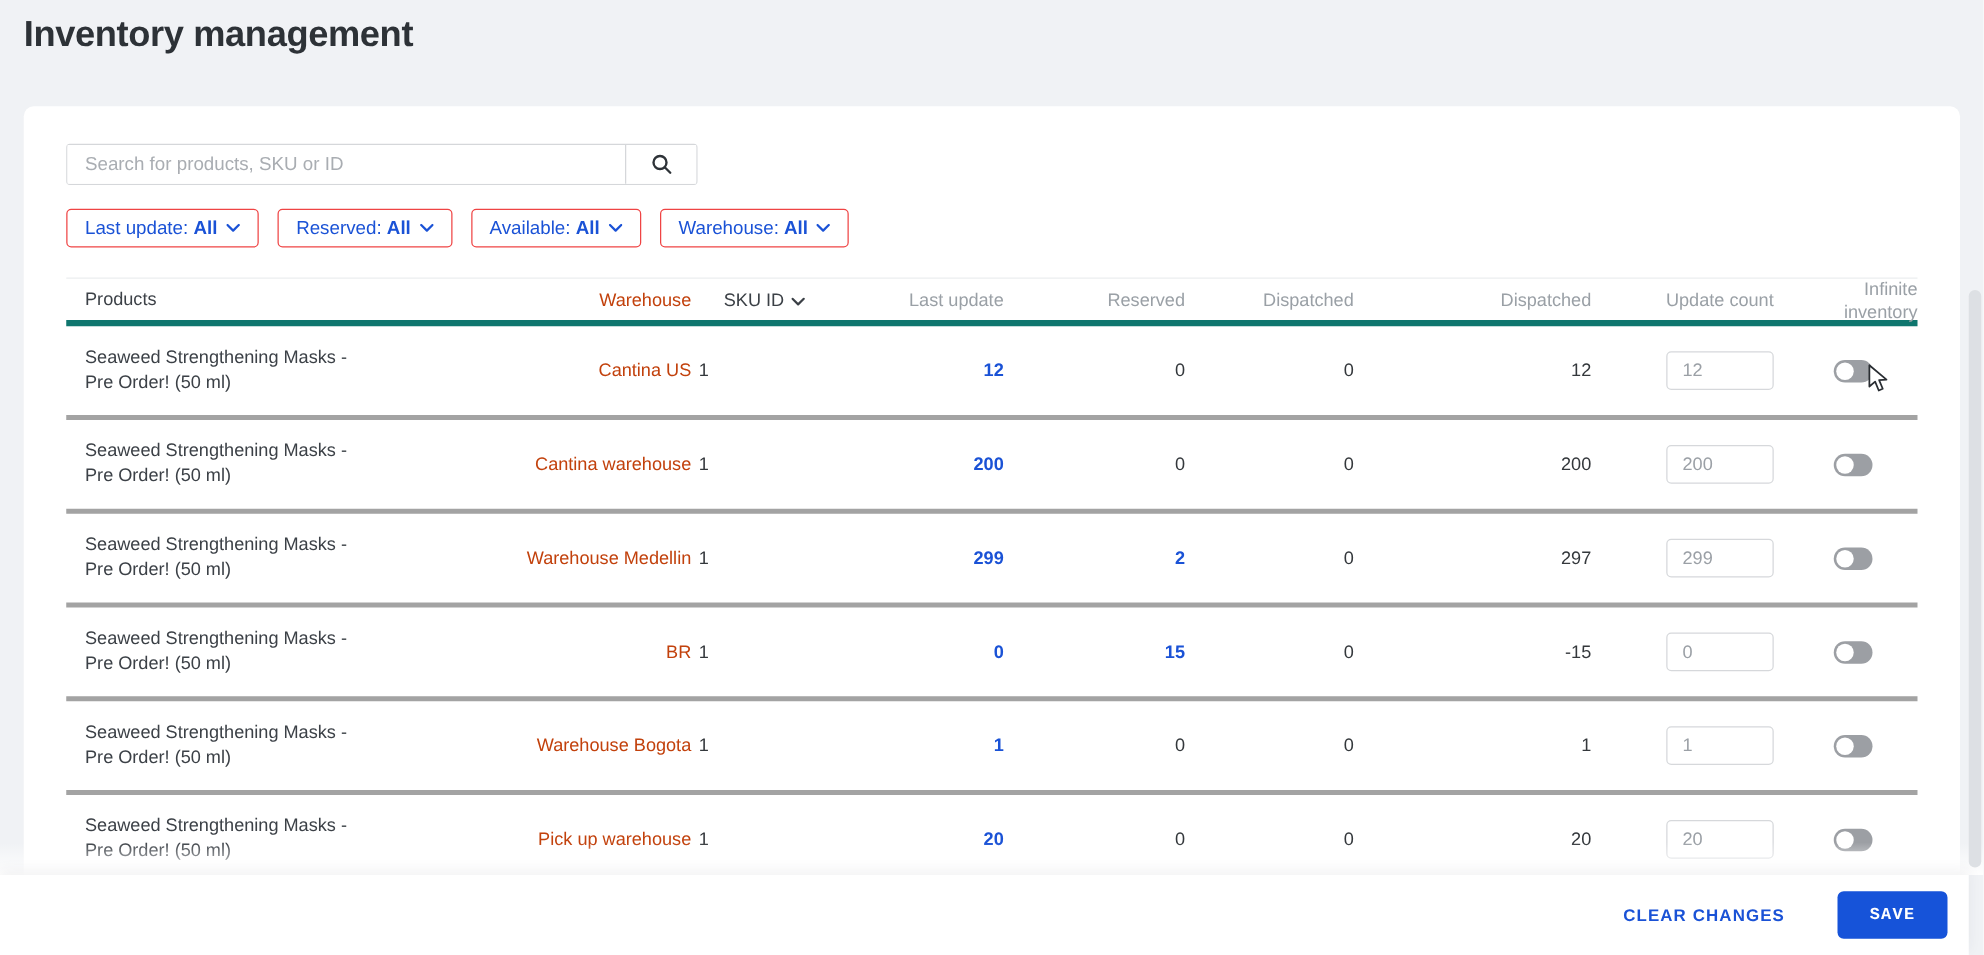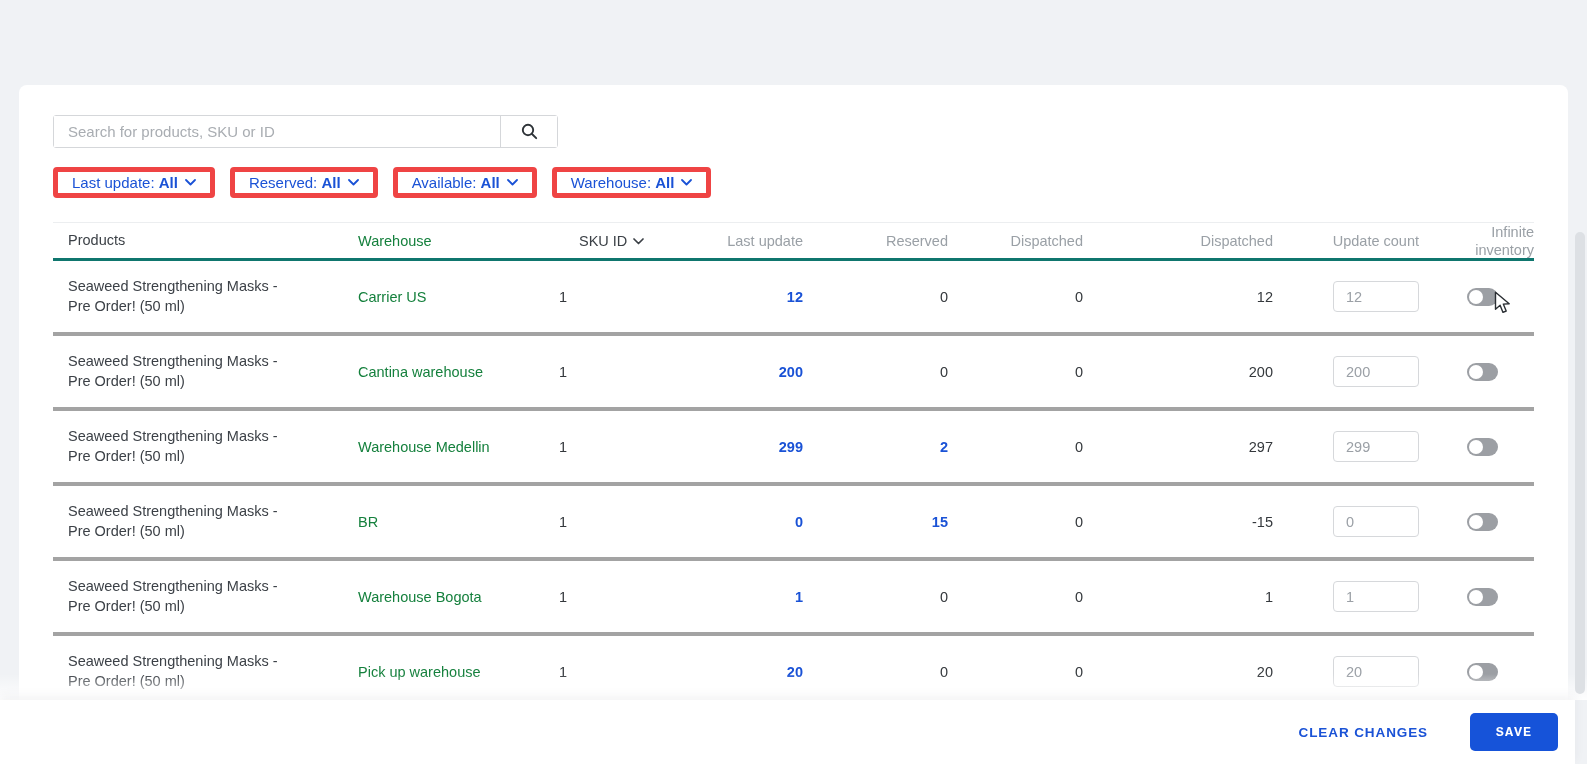--- a/index.html
+++ b/index.html
@@ -34,42 +34,42 @@
   .search-input::placeholder { color: #a9adb2; }
   .search-btn {
     width: 57px; border: none; border-left: 1px solid #d5d7da; background: #fff;
     display: flex; align-items: center; justify-content: center; cursor: pointer;
   }
 
   
   .filters { display: flex; gap: 15px; margin-top: 19px; }
   .filter-btn {
     height: 31px; padding: 0 14px; background: #fff;
-    border: 5px solid #ef4444; border-radius: 4px;
+    border: 1px solid #ef4444; border-radius: 4px;
     display: inline-flex; align-items: center; gap: 7px;
     font-family: "Liberation Sans", sans-serif; font-size: 15px;
     color: #1a52d6; cursor: pointer; white-space: nowrap;
   }
   .filter-btn b { font-weight: 700; }
 
   
   .thead, .trow {
     display: grid;
     grid-template-columns: 290px 210px 120px 130px 145px 135px 190px 146px 115px;
     align-items: center;
   }
   .thead {
     margin-top: 24px; height: 39px;
-    border-top: 1px solid #eceef0; border-bottom: 3px solid #0f766e;
+    border-top: 1px solid #eceef0; border-bottom: 5px solid #0f766e;
     color: #9aa0a6; font-size: 14.5px;
   }
   .trow { height: 75px; border-bottom: 4px solid #a3a3a3; font-size: 14.5px; color: #34383c; }
 
   .c-product { padding: 0 42px 0 15px; line-height: 1.35; color: #3c4147; }
-  .c-warehouse { padding-left: 15px; color: #15803d; }
+  .c-warehouse { padding-left: 15px; color: #c2410c; text-align: right; }
   .c-sku { padding-left: 6px; }
   .h-sku { display: flex; align-items: center; gap: 6px; color: #3b4046; cursor: pointer; margin-left: 20px; }
   .c-num { text-align: right; }
   .accent { color: #1a52d6; }
   .bold { font-weight: 700; }
   .c-input { display: flex; justify-content: flex-end; }
   .count-input {
     width: 86px; height: 31px; border: 1px solid #d6d8db; border-radius: 4px;
     padding: 0 12px; font-family: "Liberation Sans", sans-serif;
     font-size: 14.5px; color: #9ba0a6; outline: none; background: #fff;
@@ -118,20 +118,21 @@
     border-radius: 5px; background: #dde0e4;
   }
 
   .cursor { position: absolute; left: 1494px; top: 291px; z-index: 5; pointer-events: none; }
 </style>
 </head>
 <body>
 
 <div class="viewport">
 
+  <h1 class="page-title">Inventory management</h1>
 
   <div class="card">
 
     <div class="search-box">
       <input class="search-input" type="text" placeholder="Search for products, SKU or ID" style="">
       <button class="search-btn">
         <span style="display:flex;">
           <svg width="17" height="17" viewBox="0 0 17 17" fill="none">
             <circle cx="7" cy="7" r="5.2" stroke="#2e3338" stroke-width="1.9"></circle>
             <line x1="11" y1="11" x2="15.2" y2="15.2" stroke="#2e3338" stroke-width="1.9" stroke-linecap="round"></line>
@@ -196,21 +197,21 @@
       <div class="c-num">Reserved</div>
       <div class="c-num">Dispatched</div>
       <div class="c-num">Dispatched</div>
       <div class="c-num">Update count</div>
       <div class="h-infinite">Infinite inventory</div>
     </div>
 
     <div>
     <div class="trow">
       <div class="c-product">Seaweed Strengthening Masks - Pre Order! (50 ml)</div>
-      <div class="c-warehouse">Carrier US</div>
+      <div class="c-warehouse">Cantina US</div>
       <div class="c-sku">1</div>
       <div class="c-num accent bold">12</div>
       <div class="c-num">0</div>
       <div class="c-num">0</div>
       <div class="c-num">12</div>
       <div class="c-input">
         <input class="count-input" type="text" value="12" style="">
       </div>
       <div class="c-toggle">
         <div class="toggle">

